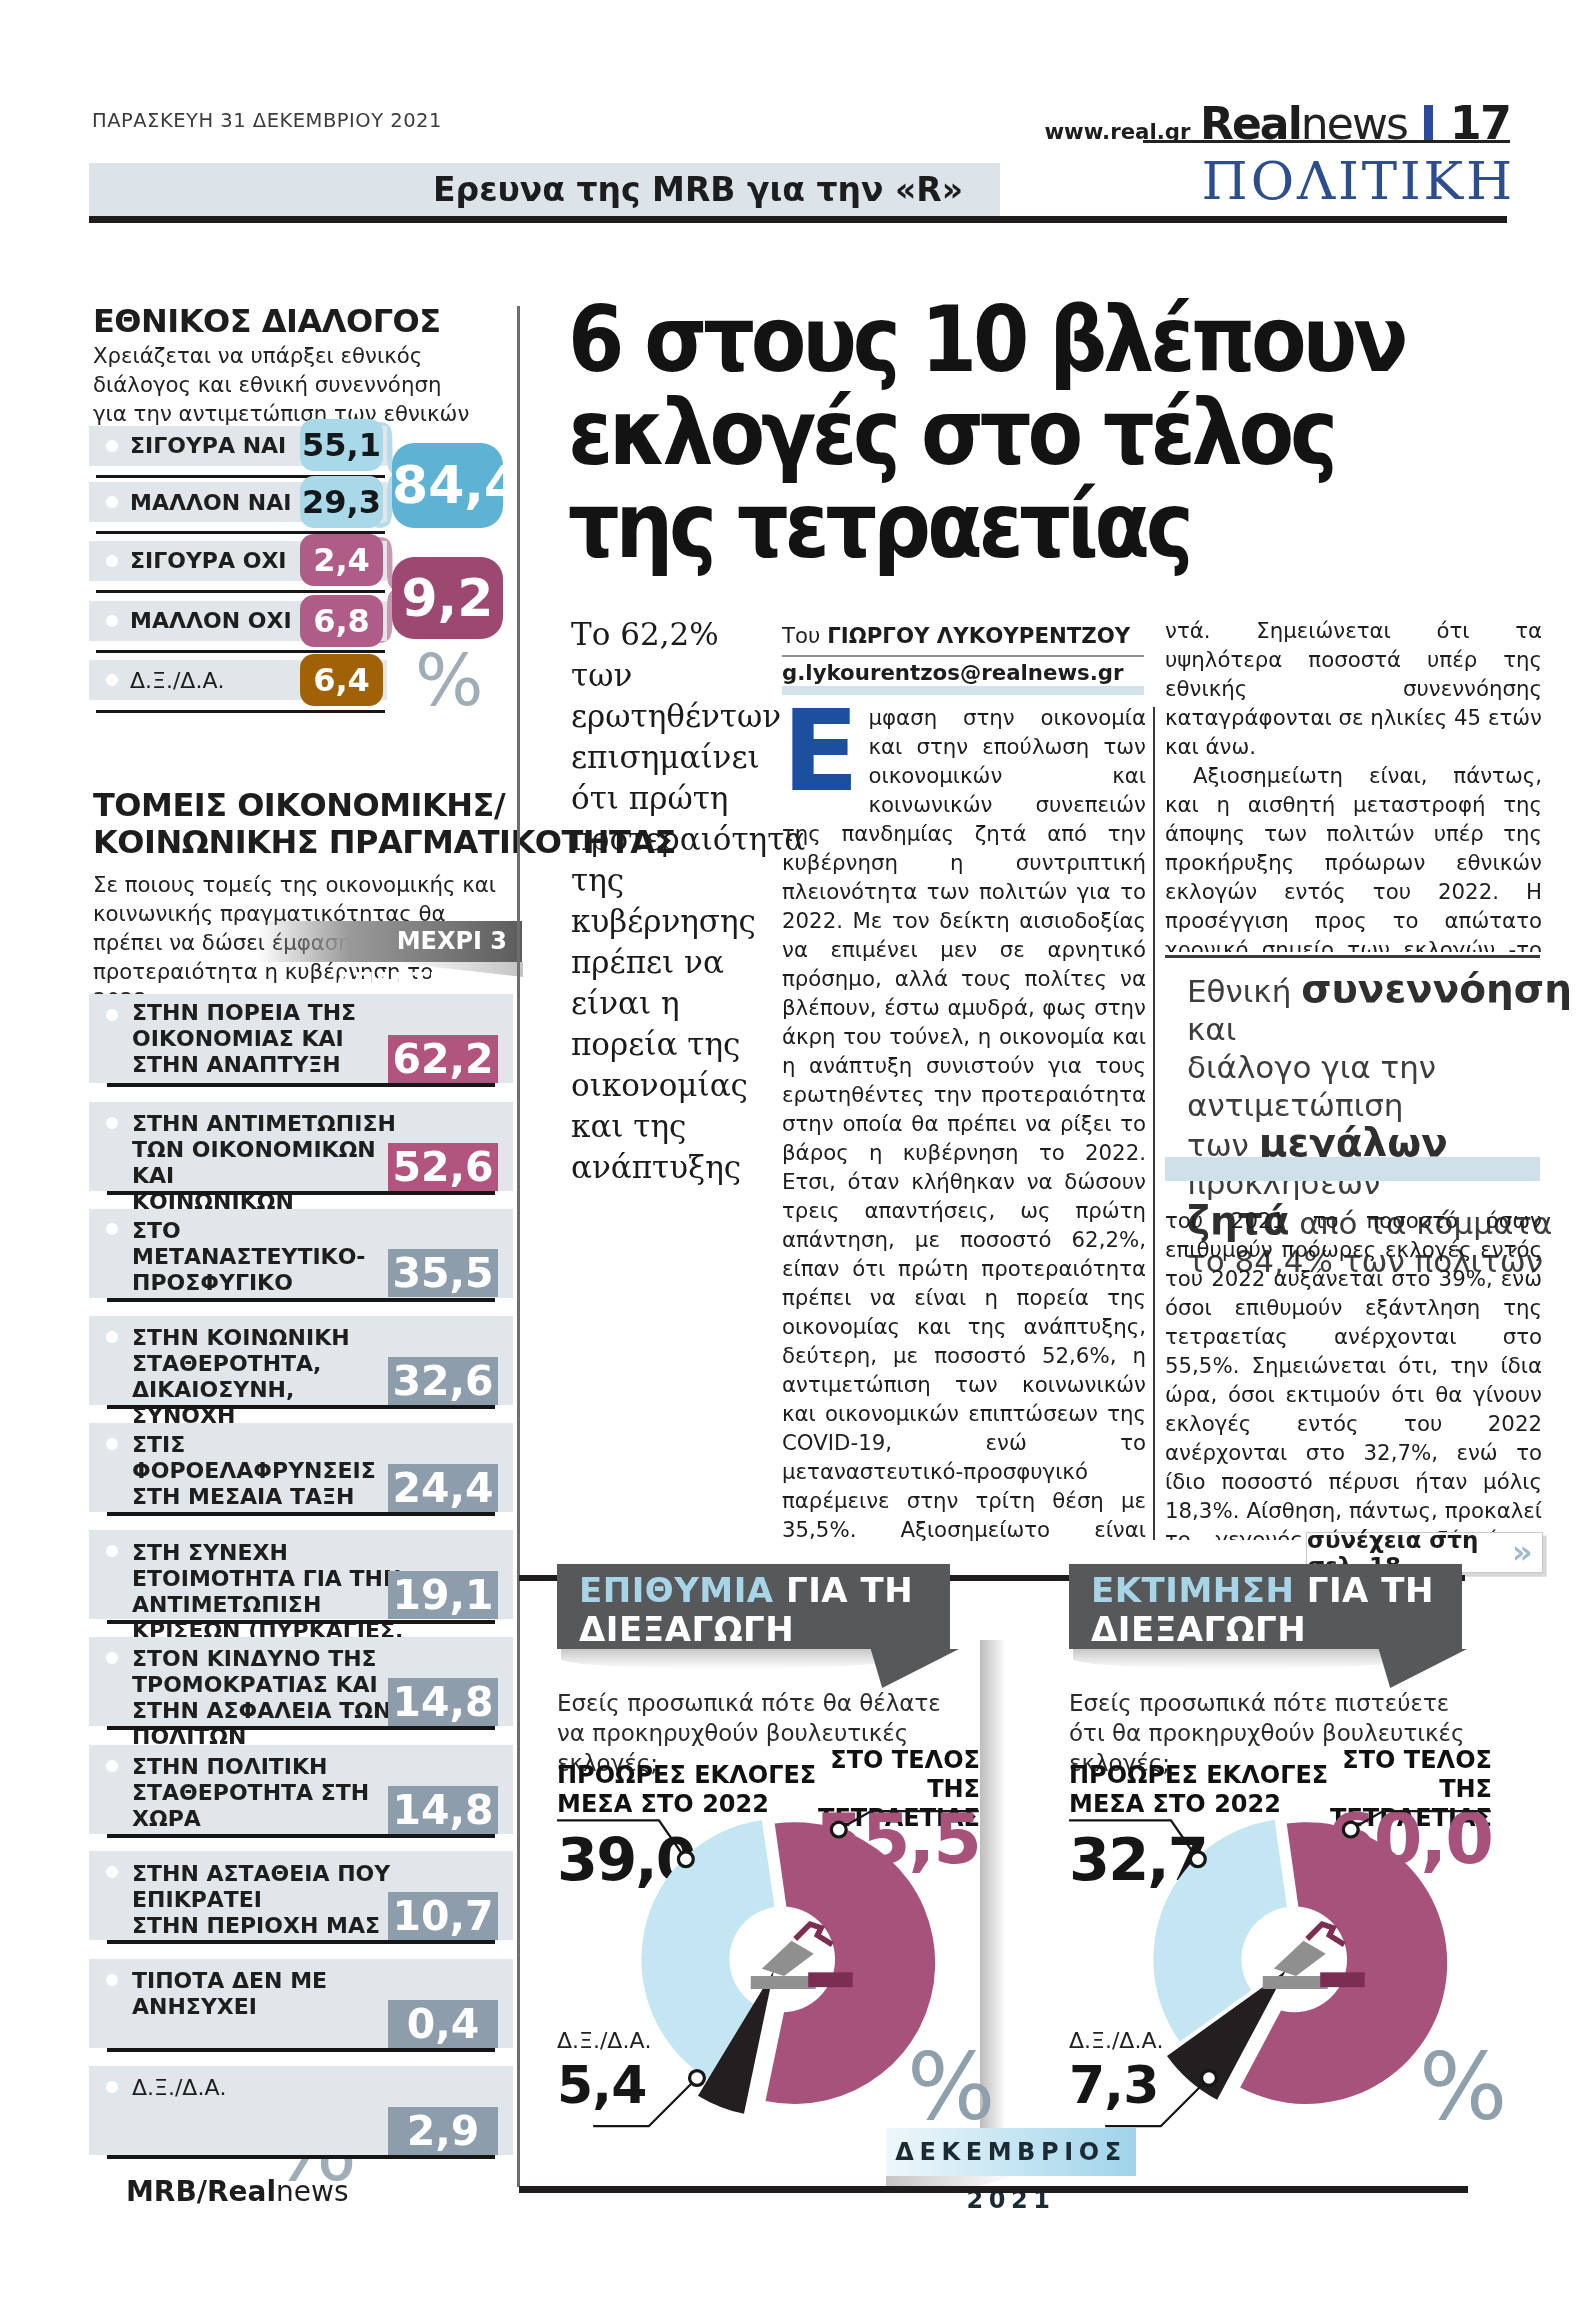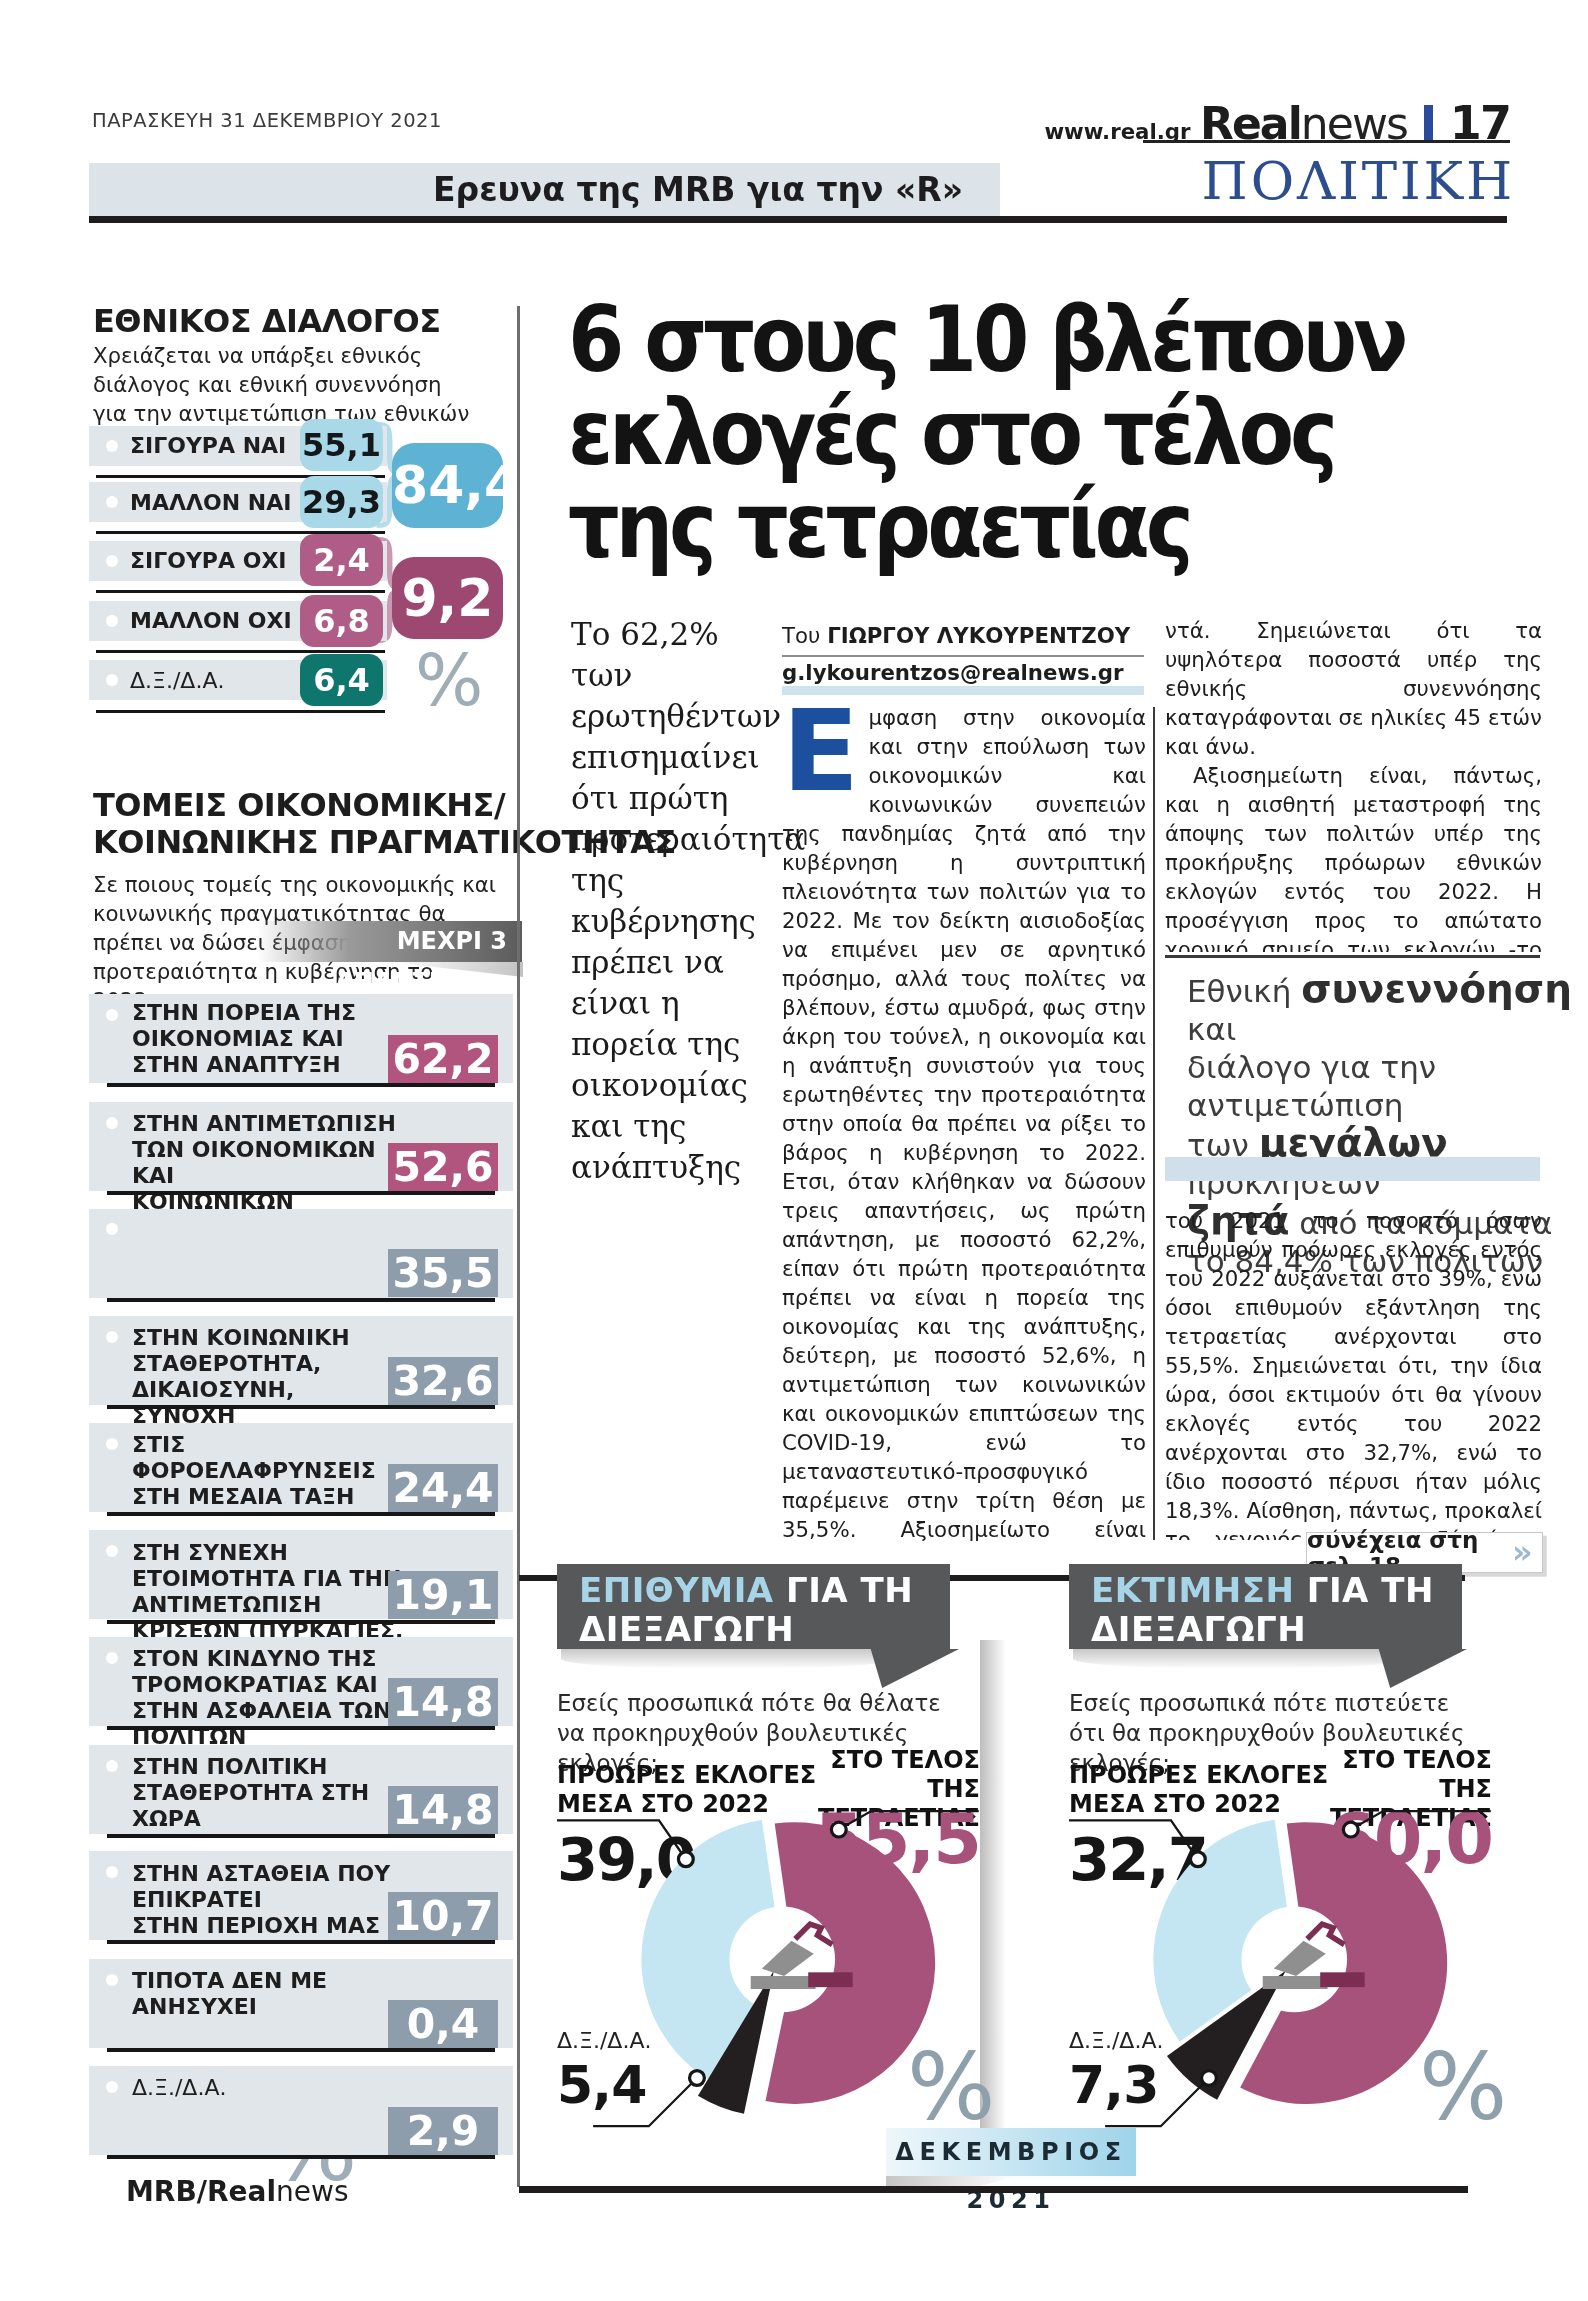--- a/index.html
+++ b/index.html
@@ -31,21 +31,21 @@
           background:linear-gradient(to right, rgba(160,160,160,0), #9a9a9a 35%, #5c5c5c);}
   .ribbon-sh{left:390px;top:962px;width:133px;height:15px;opacity:.6;
           background:linear-gradient(to right, rgba(120,120,120,0), #9a9a9a);clip-path:polygon(0 0,100% 0,100% 100%);}
   .row-band{background:#e0e6e9;}
   .bullet{width:12px;height:12px;border-radius:50%;background:#fff;}
   .row-label{font-size:22px;font-weight:bold;line-height:26px;color:#1e1e1e;}
   .row-label.plain{font-weight:normal;}
   .pill{border-radius:14px;text-align:center;font-weight:bold;}
   .pill.blue{background:#a9d9e9;color:#15181a;}
   .pill.plum{background:#af5d86;color:#fff;}
-  .pill.gray{background:#0f766e;color:#fff;}
+  .pill.gray{background:#a16207;color:#fff;}
   .group-pill{border-radius:22px;color:#fff;font-weight:bold;text-align:center;}
   .brace{font-size:109px;font-weight:200;transform:scaleY(1.05);}
   .pct{color:#9fadb6;font-weight:normal;}
   .val-block{color:#fff;font-weight:bold;font-size:41px;text-align:center;line-height:48px;}
   .underline{background:#161616;height:3.7px;}
   .divider-v{left:517px;top:306px;width:2.8px;height:1881px;background:#6e6e6e;}
   .credit{left:126px;top:2175px;font-size:28px;}
   
   .headline{left:568px;top:293px;width:1020px;font-size:90px;line-height:93px;font-weight:bold;
             letter-spacing:-4.6px;color:#131313;transform:scaleX(.9);transform-origin:left top;}
@@ -267,20 +267,21 @@
     <div class="abs val-block pre" style="left: 388px; top: 1035px; width: 110px; height: 48px; background: rgb(178, 85, 126);">62,2</div>
     <div class="abs underline" style="left: 107px; top: 1083px; width: 388px; height: 3.7px;"></div>
     <div class="abs row-band" style="left: 89px; top: 1102px; width: 424px; height: 89px;"></div>
     <div class="abs bullet" style="left: 106px; top: 1117px;"></div>
     <div class="abs row-label pre" style="left: 132px; top: 1111px; width: 278px;">ΣΤΗΝ ΑΝΤΙΜΕΤΩΠΙΣΗ ΤΩΝ ΟΙΚΟΝΟΜΙΚΩΝ ΚΑΙ
 ΚΟΙΝΩΝΙΚΩΝ ΕΠΙΠΤΩΣΕΩΝ ΤΗΣ COVID-18</div>
     <div class="abs val-block pre" style="left: 388px; top: 1143px; width: 110px; height: 48px; background: rgb(178, 85, 126);">52,6</div>
     <div class="abs underline" style="left: 107px; top: 1191px; width: 388px; height: 3.7px;"></div>
     <div class="abs row-band" style="left: 89px; top: 1209px; width: 424px; height: 89px;"></div>
     <div class="abs bullet" style="left: 106px; top: 1223px;"></div>
+    <div class="abs row-label pre" style="left: 132px; top: 1218px; width: 278px;">ΣΤΟ ΜΕΤΑΝΑΣΤΕΥΤΙΚΟ-ΠΡΟΣΦΥΓΙΚΟ</div>
     <div class="abs val-block pre" style="left: 388px; top: 1249px; width: 110px; height: 48px; background: rgb(141, 157, 171);">35,5</div>
     <div class="abs underline" style="left: 107px; top: 1298px; width: 388px; height: 3.7px;"></div>
     <div class="abs row-band" style="left: 89px; top: 1316px; width: 424px; height: 89px;"></div>
     <div class="abs bullet" style="left: 106px; top: 1331px;"></div>
     <div class="abs row-label pre" style="left: 132px; top: 1325px; width: 278px;">ΣΤΗΝ ΚΟΙΝΩΝΙΚΗ ΣΤΑΘΕΡΟΤΗΤΑ, ΔΙΚΑΙΟΣΥΝΗ,
 ΣΥΝΟΧΗ</div>
     <div class="abs val-block pre" style="left: 388px; top: 1357px; width: 110px; height: 48px; background: rgb(141, 157, 171);">32,6</div>
     <div class="abs underline" style="left: 107px; top: 1405px; width: 388px; height: 3.7px;"></div>
     <div class="abs row-band" style="left: 89px; top: 1423px; width: 424px; height: 89px;"></div>
     <div class="abs bullet" style="left: 106px; top: 1438px;"></div>

